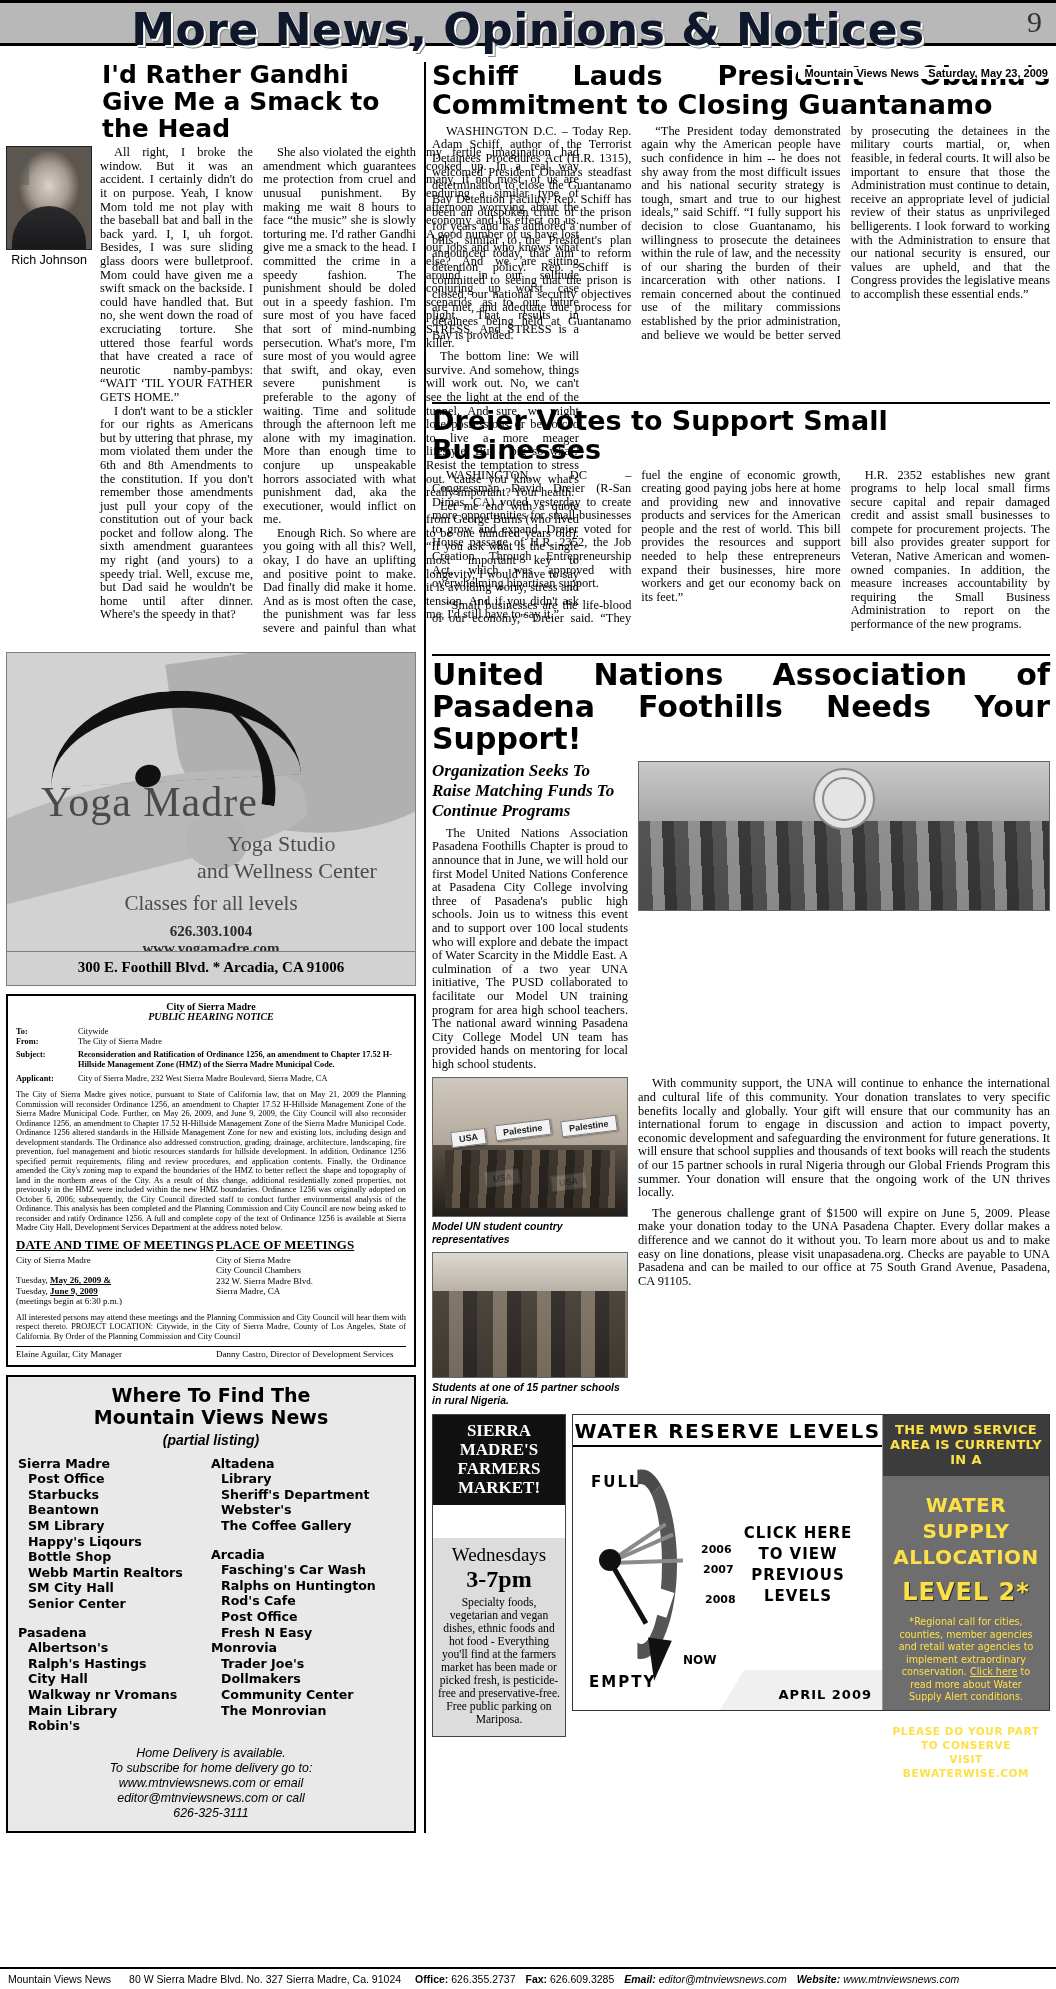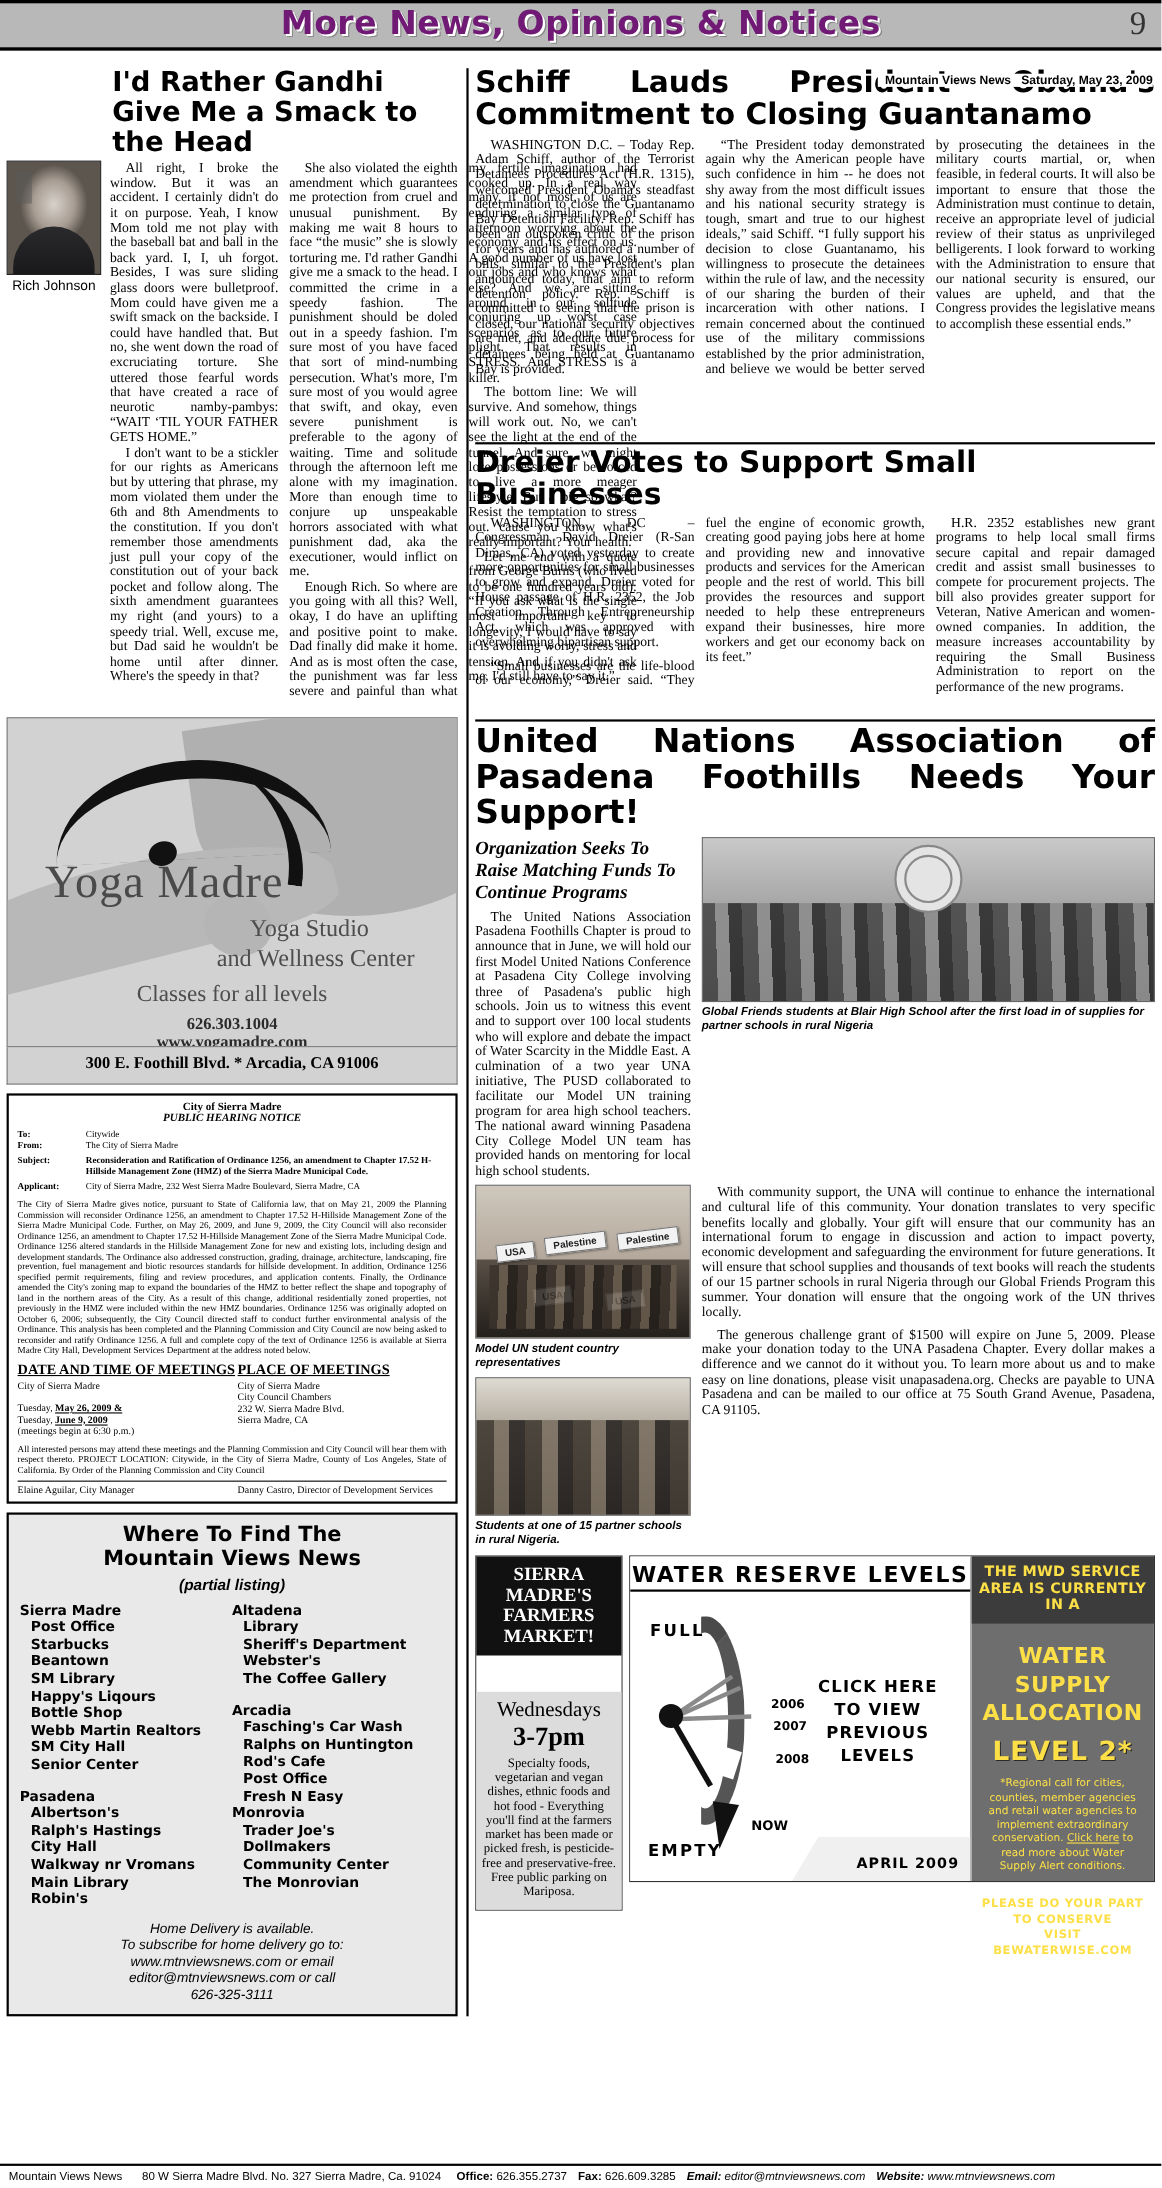--- a/index.html
+++ b/index.html
@@ -15,22 +15,22 @@
 
   
   .masthead {
     height: 46px; background: #b8b8b8;
     border-top: 3px solid #000; border-bottom: 3px solid #000;
     position: relative;
   }
   .masthead-title {
     position: absolute; left: 0; right: 0; top: 1px; text-align: center;
     font-family: "DejaVu Sans", sans-serif;
-    font-weight: bold; font-size: 30px; letter-spacing: .5px;
-    color: #701a75;
+    font-weight: bold; font-size: 44px; letter-spacing: .5px;
+    color: #0f172a;
     text-shadow: 2px 2px 0 #fff, 3px 3px 0 #888;
   }
   .masthead-page-num {
     position: absolute; right: 14px; top: 2px;
     font-family: "Liberation Serif", serif;
     font-size: 30px; color: #333;
   }
   .masthead-sub {
     position: absolute; right: 8px; bottom: -17px;
     font-family: "Liberation Sans", sans-serif;
@@ -454,21 +454,20 @@
 
       <div style="display:flex;gap:10px;">
         <div style="width:196px;">
           <div style="font-family:'Liberation Serif',serif;font-style:italic;font-weight:bold;font-size:17px;line-height:20px;margin-bottom:6px;">Organization Seeks To Raise Matching Funds To Continue Programs</div>
           <p class="body">The United Nations Association Pasadena Foothills Chapter is proud to announce that in June, we will hold our first Model United Nations Conference at Pasadena City College involving three of Pasadena's public high schools. Join us to witness this event and to support over 100 local students who will explore and debate the impact of Water Scarcity in the Middle East. A culmination of a two year UNA initiative,  The PUSD collaborated to facilitate our Model UN training program for area high school teachers. The national award winning Pasadena City College Model UN team has provided hands on mentoring for local high school students.</p>
         </div>
         <div style="width:auto;flex:1;">
           <div class="photo ph-un" style="width:100%;height:150px;">
             <div class="un-seal"></div>
           </div>
-          <div class="cap" style="padding-top:3px;">Global Friends students at Blair High School after the first load in of supplies  for partner schools in rural Nigeria</div>
         </div>
       </div>
 
       <div style="display:flex;gap:10px;margin-top:6px;">
         <div style="width:196px;">
           <div class="photo ph-africa" style="width:100%;height:140px;margin-top:0;">
             <span class="flag" style="left:18px;top:52px;">USA</span>
             <span class="flag" style="left:62px;top:44px;">Palestine</span>
             <span class="flag" style="left:128px;top:40px;">Palestine</span>
             <span class="flag" style="left:52px;top:92px;">USA</span>

